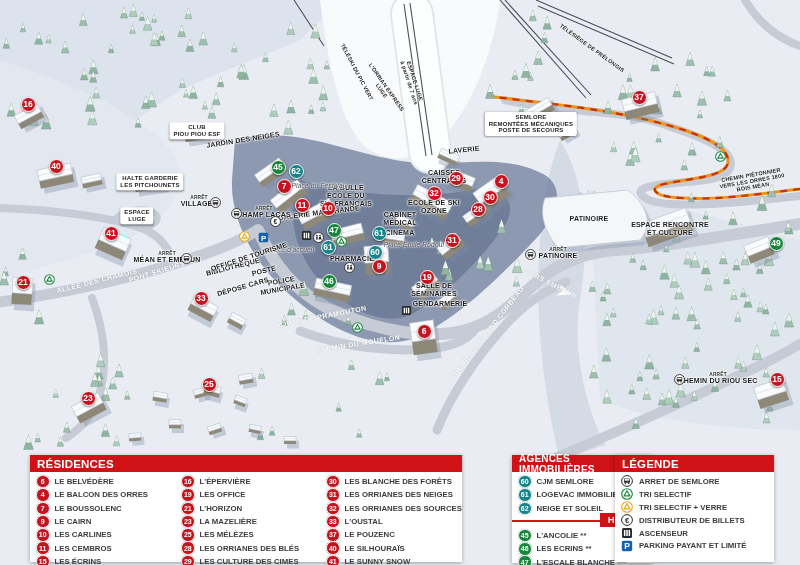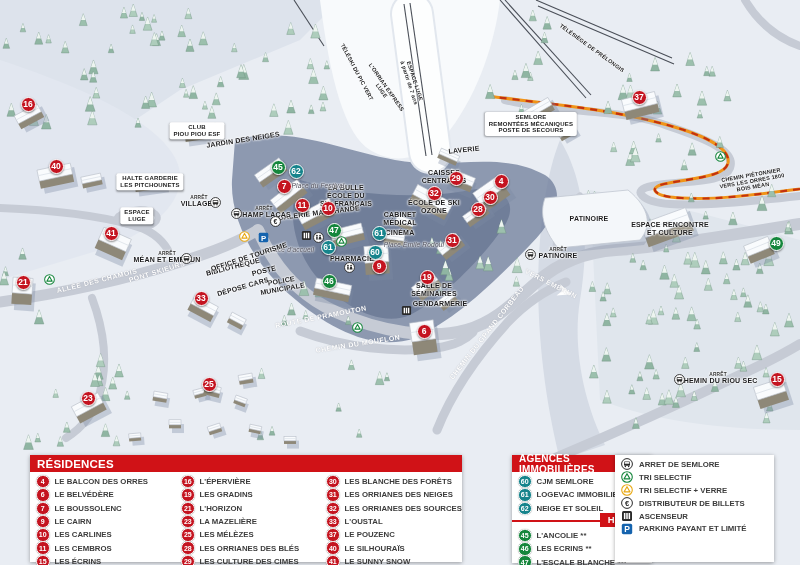--- a/index.html
+++ b/index.html
@@ -1031,28 +1031,28 @@
       <div class="badge-m" style="left: 639px; top: 97px; background: rgb(196, 20, 32);">37</div>
       <div class="badge-m" style="left: 776px; top: 243px; background: rgb(21, 134, 60);">49</div>
       <div class="badge-m" style="left: 777px; top: 379px; background: rgb(196, 20, 32);">15</div>
     </div>
 
   <div class="panel" id="panel-res">
     <div class="phead" style="background: rgb(208, 18, 23);">RÉSIDENCES</div>
     <div class="res-cols" id="res-cols">
         <div class="res-col">
           <div class="row">
+            <div class="badge-s" style="background: rgb(196, 20, 32);">6</div>
+            <div class="rlabel">LE BELVÉDÈRE</div>
+          </div>
+          <div class="row">
             <div class="badge-s" style="background: rgb(196, 20, 32);">4</div>
             <div class="rlabel">LE BALCON DES ORRES</div>
           </div>
           <div class="row">
-            <div class="badge-s" style="background: rgb(196, 20, 32);">6</div>
-            <div class="rlabel">LE BELVÉDÈRE</div>
-          </div>
-          <div class="row">
             <div class="badge-s" style="background: rgb(196, 20, 32);">7</div>
             <div class="rlabel">LE BOUSSOLENC</div>
           </div>
           <div class="row">
             <div class="badge-s" style="background: rgb(196, 20, 32);">9</div>
             <div class="rlabel">LE CAIRN</div>
           </div>
           <div class="row">
             <div class="badge-s" style="background: rgb(196, 20, 32);">10</div>
             <div class="rlabel">LES CARLINES</div>
@@ -1066,21 +1066,21 @@
             <div class="rlabel">LES ÉCRINS</div>
           </div>
         </div>
         <div class="res-col">
           <div class="row">
             <div class="badge-s" style="background: rgb(196, 20, 32);">16</div>
             <div class="rlabel">L'ÉPERVIÈRE</div>
           </div>
           <div class="row">
             <div class="badge-s" style="background: rgb(196, 20, 32);">19</div>
-            <div class="rlabel">LES GRADINS</div>
+            <div class="rlabel">LES OFFICE</div>
           </div>
           <div class="row">
             <div class="badge-s" style="background: rgb(196, 20, 32);">21</div>
             <div class="rlabel">L'HORIZON</div>
           </div>
           <div class="row">
             <div class="badge-s" style="background: rgb(196, 20, 32);">23</div>
             <div class="rlabel">LA MAZELIÈRE</div>
           </div>
           <div class="row">
@@ -1157,20 +1157,21 @@
           <div class="rlabel">LES ECRINS **</div>
         </div>
         <div class="row">
           <div class="badge-s" style="background: rgb(21, 134, 60);">47</div>
           <div class="rlabel">L'ESCALE BLANCHE ***</div>
         </div>
       </div>
   </div>
 
   <div class="panel" id="panel-leg">
+    <div class="phead" style="background: rgb(208, 18, 23);">LÉGENDE</div>
     <div class="pbody" id="leg-body">
         <div class="row">
           <div class="licon"><svg width="12" height="12" viewBox="0 0 12 12" xmlns="http://www.w3.org/2000/svg">
               <circle cx="6" cy="6" r="5.4" fill="#fff" stroke="#2a2a2a"></circle>
               <rect x="3" y="3.4" width="6" height="4.4" rx="0.8" fill="#2a2a2a"></rect>
               <rect x="3.7" y="4.1" width="4.6" height="1.6" fill="#fff"></rect>
               <circle cx="4.4" cy="8.5" r="0.75" fill="#2a2a2a"></circle>
               <circle cx="7.6" cy="8.5" r="0.75" fill="#2a2a2a"></circle>
             </svg></div>
           <div class="rlabel">ARRET DE SEMLORE</div>

